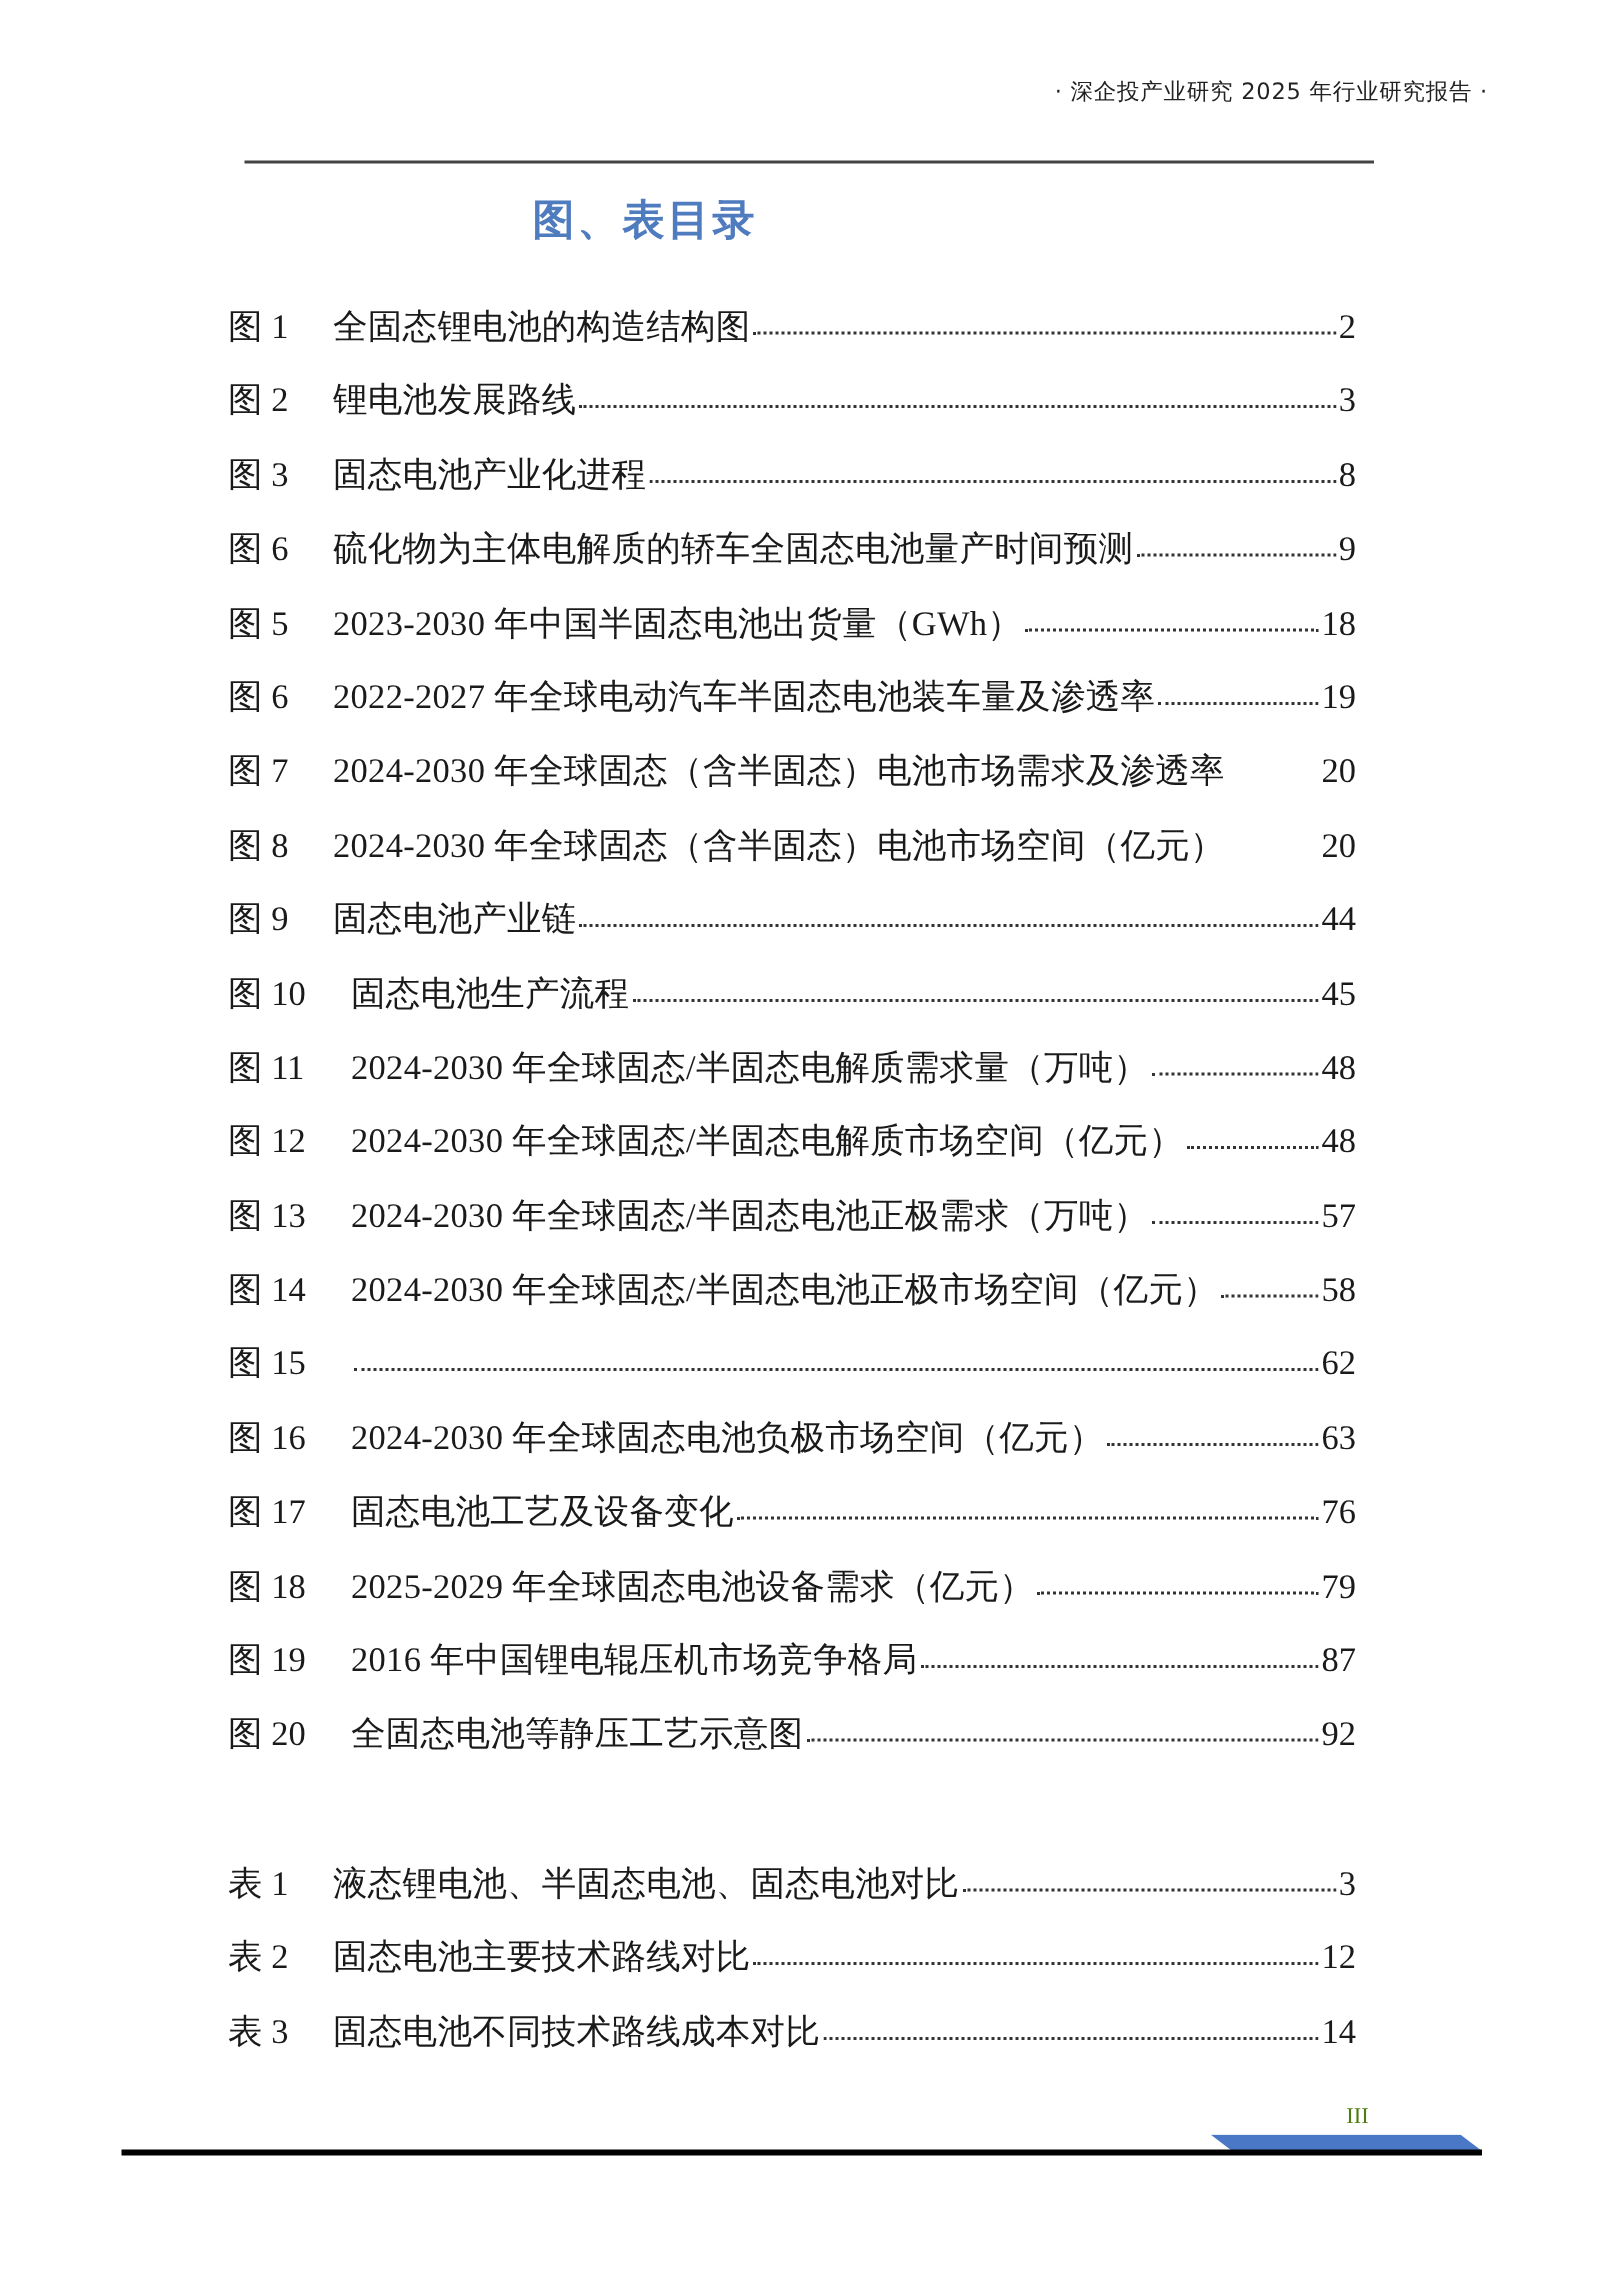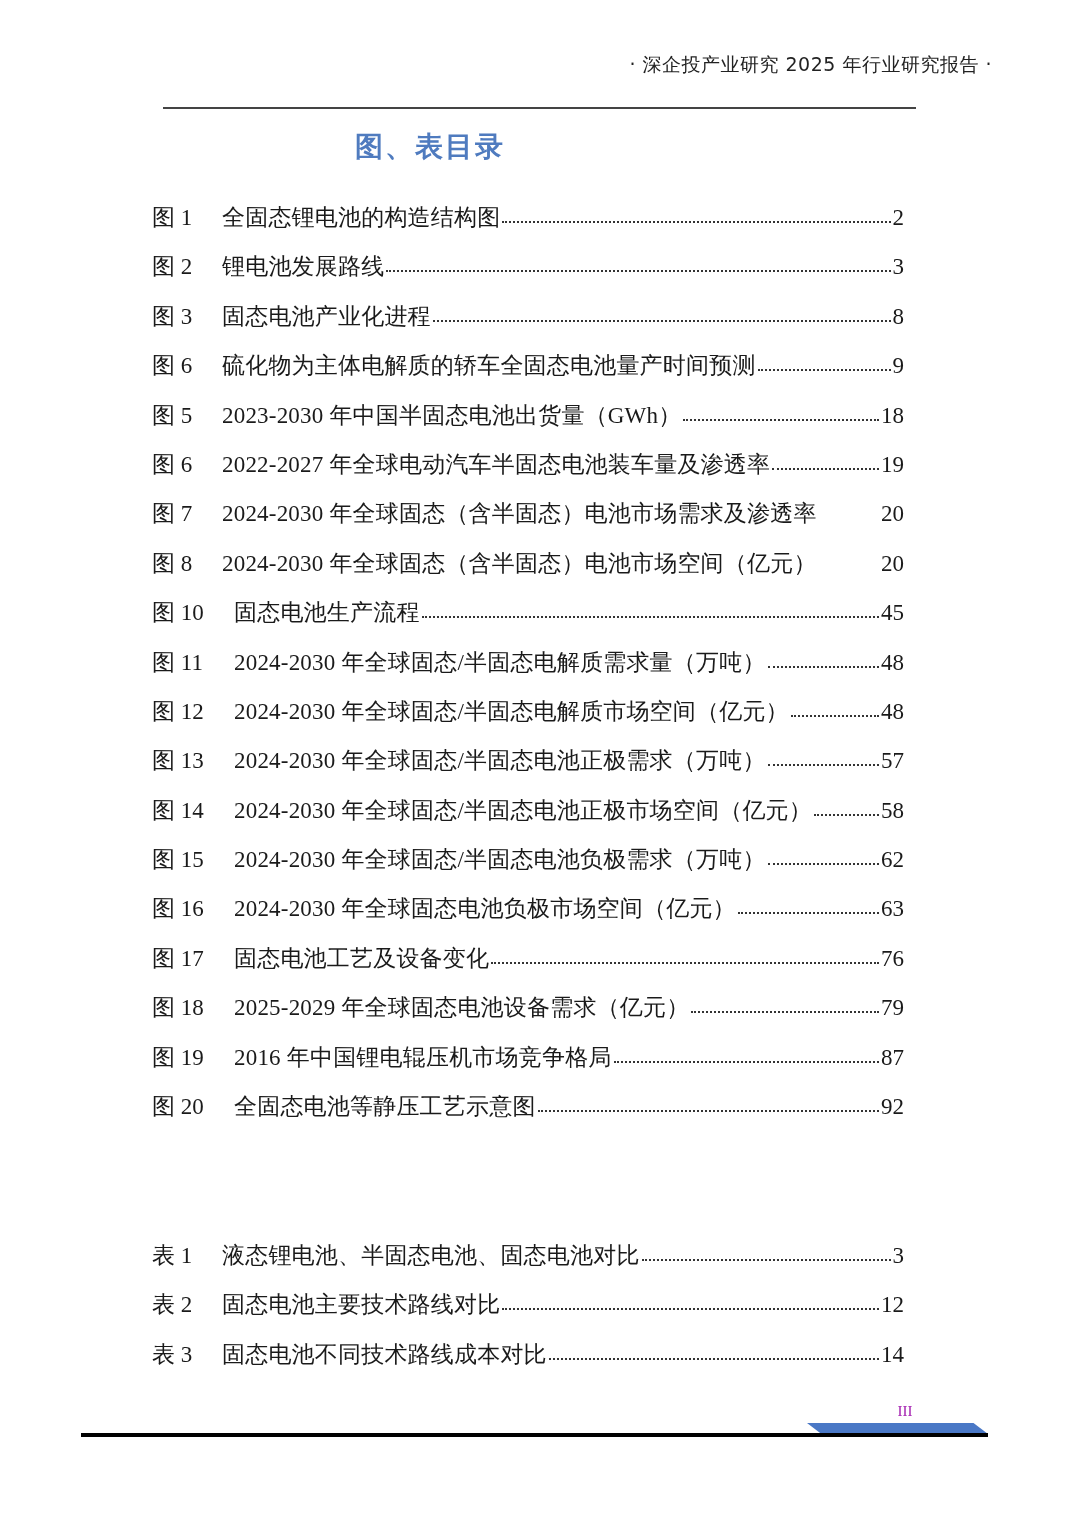--- a/index.html
+++ b/index.html
@@ -13,21 +13,21 @@
       position: relative;
       overflow: hidden;
       font-family: "Liberation Serif", "DejaVu Serif", serif;
       color: #1a1a1a;
     }
     .header-text {
       position: absolute;
       right: 88px;
       top: 52px;
       font-family: "DejaVu Sans", "Liberation Sans", sans-serif;
-      font-size: 19px;
+      font-size: 15px;
       color: #222;
       letter-spacing: 0.5px;
       white-space: nowrap;
     }
     .header-rule {
       position: absolute;
       left: 163px;
       top: 107px;
       width: 753px;
       height: 2px;
@@ -108,21 +108,21 @@
       height: 4px;
       background: #000;
     }
     .page-number {
       position: absolute;
       left: 880px;
       top: 1403px;
       width: 50px;
       text-align: center;
       font-size: 15px;
-      color: #a21caf;
+      color: #4d7c0f;
     }
   </style>
 </head>
 <body>
 
 <div class="header-text">· 深企投产业研究 2025 年行业研究报告 ·</div>
 <div class="header-rule"></div>
 
 <div class="page-title">图、表目录</div>
 
@@ -169,20 +169,26 @@
     <span class="toc-leader none"></span>
     <span class="toc-page">20</span>
   </div>
   <div class="toc-row">
     <span class="toc-num">图 8</span>
     <span class="toc-title">2024-2030 年全球固态（含半固态）电池市场空间（亿元）</span>
     <span class="toc-leader none"></span>
     <span class="toc-page">20</span>
   </div>
   <div class="toc-row">
+    <span class="toc-num">图 9</span>
+    <span class="toc-title">固态电池产业链</span>
+    <span class="toc-leader"></span>
+    <span class="toc-page">44</span>
+  </div>
+  <div class="toc-row">
     <span class="toc-num wide">图 10</span>
     <span class="toc-title">固态电池生产流程</span>
     <span class="toc-leader"></span>
     <span class="toc-page">45</span>
   </div>
   <div class="toc-row">
     <span class="toc-num wide">图 11</span>
     <span class="toc-title">2024-2030 年全球固态/半固态电解质需求量（万吨）</span>
     <span class="toc-leader"></span>
     <span class="toc-page">48</span>
@@ -200,21 +206,20 @@
     <span class="toc-page">57</span>
   </div>
   <div class="toc-row">
     <span class="toc-num wide">图 14</span>
     <span class="toc-title">2024-2030 年全球固态/半固态电池正极市场空间（亿元）</span>
     <span class="toc-leader"></span>
     <span class="toc-page">58</span>
   </div>
   <div class="toc-row">
     <span class="toc-num wide">图 15</span>
-    <span class="toc-title">2024-2030 年全球固态/半固态电池负极需求（万吨）</span>
     <span class="toc-leader"></span>
     <span class="toc-page">62</span>
   </div>
   <div class="toc-row">
     <span class="toc-num wide">图 16</span>
     <span class="toc-title">2024-2030 年全球固态电池负极市场空间（亿元）</span>
     <span class="toc-leader"></span>
     <span class="toc-page">63</span>
   </div>
   <div class="toc-row">

